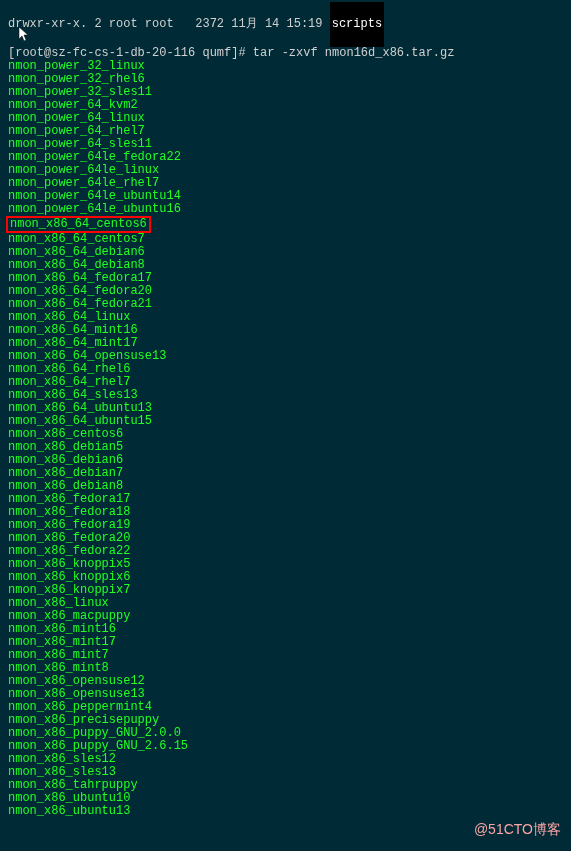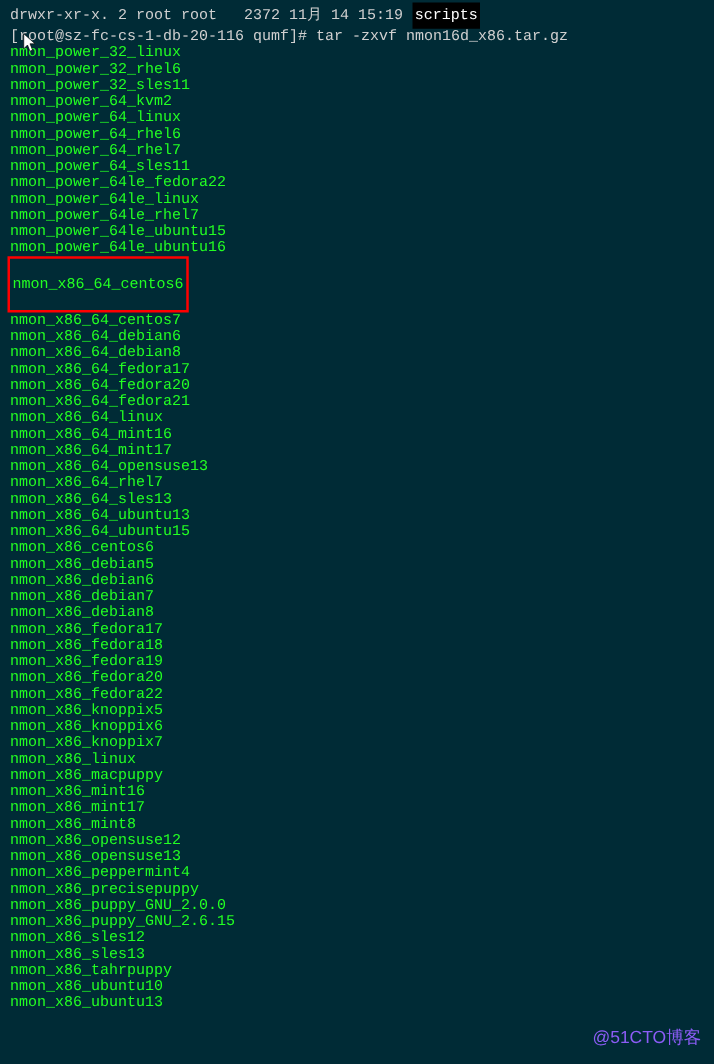--- a/index.html
+++ b/index.html
@@ -28,76 +28,76 @@
     }
     .white {
       color: #d0d0d0;
     }
     .green {
       color: #22ff22;
     }
     .highlighted-box {
       display: inline-block;
       border: 2px solid #ff0000;
-      padding: 14px 2px;
+      padding: 0 2px;
       margin-left: -2px;
     }
     .black-label {
       background-color: #000000;
       color: #ffffff;
-      padding: 4px 2px;
+      padding: 16px 2px;
       display: inline-block;
     }
     .cursor {
       position: absolute;
       left: 18px;
       top: 26px;
       color: #ffffff;
       font-size: 14px;
     }
     .watermark {
       position: absolute;
       right: 10px;
       bottom: 15px;
-      color: #8b5cf6;
+      color: #fca5a5;
       font-size: 14px;
       font-family: sans-serif;
     }
   </style>
 </head>
 <body>
 
 <div class="terminal">
   <div class="line white"><span>drwxr-xr-x.</span> <span>2</span> <span>root</span> <span>root</span><span>   </span><span>2372</span> <span>11月 14 15:19 </span><span class="black-label">scripts</span></div>
   <div class="line"><span class="white">[root@sz-fc-cs-1-db-20-116 qumf]# </span><span class="white">tar -zxvf nmon16d_x86.tar.gz</span></div>
   <div id="file-list">
       <div class="line green">nmon_power_32_linux</div>
       <div class="line green">nmon_power_32_rhel6</div>
       <div class="line green">nmon_power_32_sles11</div>
       <div class="line green">nmon_power_64_kvm2</div>
       <div class="line green">nmon_power_64_linux</div>
-      <div class="line green">nmon_power_64_rhel6</div>
       <div class="line green">nmon_power_64_rhel7</div>
       <div class="line green">nmon_power_64_sles11</div>
       <div class="line green">nmon_power_64le_fedora22</div>
       <div class="line green">nmon_power_64le_linux</div>
       <div class="line green">nmon_power_64le_rhel7</div>
-      <div class="line green">nmon_power_64le_ubuntu15</div>
+      <div class="line green">nmon_power_64le_ubuntu14</div>
       <div class="line green">nmon_power_64le_ubuntu16</div>
       <div class="line green"><span class="highlighted-box">nmon_x86_64_centos6</span></div>
       <div class="line green">nmon_x86_64_centos7</div>
       <div class="line green">nmon_x86_64_debian6</div>
       <div class="line green">nmon_x86_64_debian8</div>
       <div class="line green">nmon_x86_64_fedora17</div>
       <div class="line green">nmon_x86_64_fedora20</div>
       <div class="line green">nmon_x86_64_fedora21</div>
       <div class="line green">nmon_x86_64_linux</div>
       <div class="line green">nmon_x86_64_mint16</div>
       <div class="line green">nmon_x86_64_mint17</div>
       <div class="line green">nmon_x86_64_opensuse13</div>
+      <div class="line green">nmon_x86_64_rhel6</div>
       <div class="line green">nmon_x86_64_rhel7</div>
       <div class="line green">nmon_x86_64_sles13</div>
       <div class="line green">nmon_x86_64_ubuntu13</div>
       <div class="line green">nmon_x86_64_ubuntu15</div>
       <div class="line green">nmon_x86_centos6</div>
       <div class="line green">nmon_x86_debian5</div>
       <div class="line green">nmon_x86_debian6</div>
       <div class="line green">nmon_x86_debian7</div>
       <div class="line green">nmon_x86_debian8</div>
       <div class="line green">nmon_x86_fedora17</div>
@@ -105,20 +105,21 @@
       <div class="line green">nmon_x86_fedora19</div>
       <div class="line green">nmon_x86_fedora20</div>
       <div class="line green">nmon_x86_fedora22</div>
       <div class="line green">nmon_x86_knoppix5</div>
       <div class="line green">nmon_x86_knoppix6</div>
       <div class="line green">nmon_x86_knoppix7</div>
       <div class="line green">nmon_x86_linux</div>
       <div class="line green">nmon_x86_macpuppy</div>
       <div class="line green">nmon_x86_mint16</div>
       <div class="line green">nmon_x86_mint17</div>
+      <div class="line green">nmon_x86_mint7</div>
       <div class="line green">nmon_x86_mint8</div>
       <div class="line green">nmon_x86_opensuse12</div>
       <div class="line green">nmon_x86_opensuse13</div>
       <div class="line green">nmon_x86_peppermint4</div>
       <div class="line green">nmon_x86_precisepuppy</div>
       <div class="line green">nmon_x86_puppy_GNU_2.0.0</div>
       <div class="line green">nmon_x86_puppy_GNU_2.6.15</div>
       <div class="line green">nmon_x86_sles12</div>
       <div class="line green">nmon_x86_sles13</div>
       <div class="line green">nmon_x86_tahrpuppy</div>

